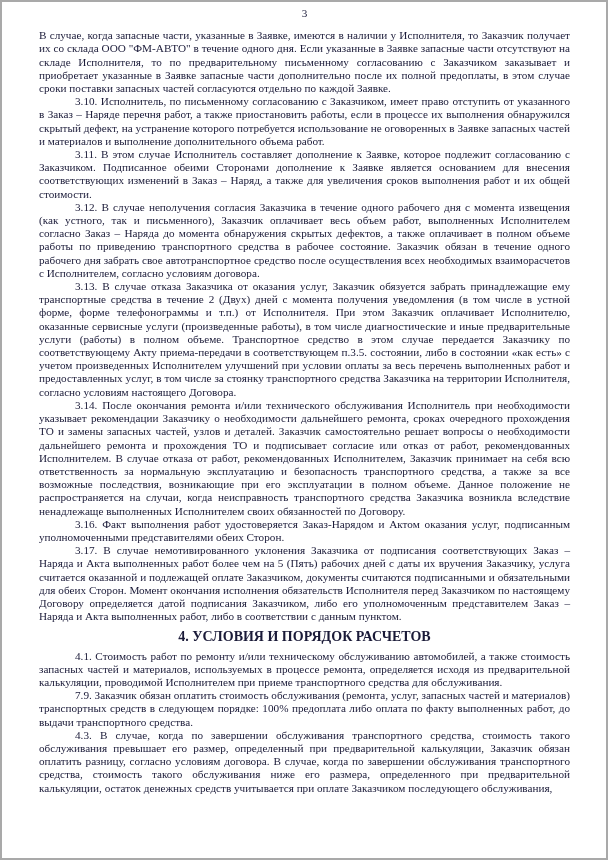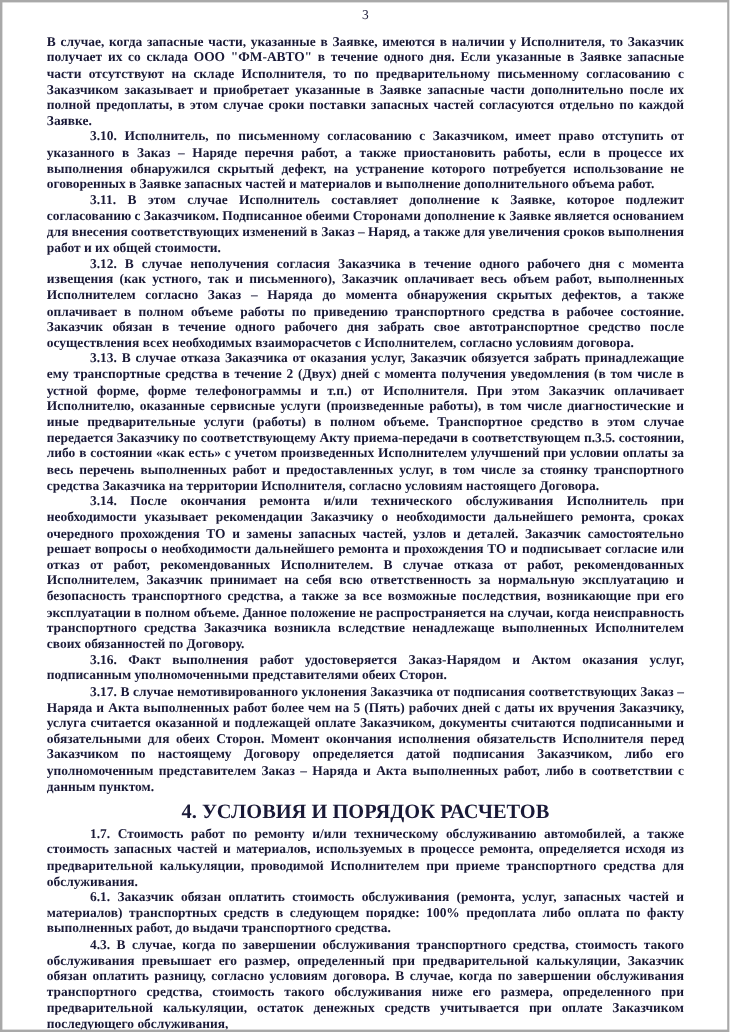--- a/index.html
+++ b/index.html
@@ -21,45 +21,44 @@
     overflow: hidden;
   }
   .page-number {
     text-align: center;
     margin-bottom: 9px;
   }
   p.para {
     margin: 0;
     text-align: justify;
     text-indent: 36px;
-    font-weight: bold;
   }
   p.para.no-indent {
     text-indent: 0;
   }
   .section-heading {
     font-weight: bold;
     text-align: center;
-    font-size: 17px;
+    font-size: 14px;
     margin: 7px 0 6px 0;
   }
 </style>
 </head>
 <body>
 
 <div class="page">
   <div class="page-number">3</div>
 
   <p class="para no-indent">В случае, когда запасные части, указанные в Заявке, имеются в наличии у Исполнителя, то Заказчик получает их со склада ООО "ФМ-АВТО" в течение одного дня. Если указанные в Заявке запасные части отсутствуют на складе Исполнителя, то по предварительному письменному согласованию с Заказчиком заказывает и приобретает указанные в Заявке запасные части дополнительно после их полной предоплаты, в этом случае сроки поставки запасных частей согласуются отдельно по каждой Заявке.</p>
   <p class="para">3.10. Исполнитель, по письменному согласованию с Заказчиком, имеет право отступить от указанного в Заказ – Наряде перечня работ, а также приостановить работы, если в процессе их выполнения обнаружился скрытый дефект, на устранение которого потребуется использование не оговоренных в Заявке запасных частей и материалов и выполнение дополнительного объема работ.</p>
   <p class="para">3.11. В этом случае Исполнитель составляет дополнение к Заявке, которое подлежит согласованию с Заказчиком. Подписанное обеими Сторонами дополнение к Заявке является основанием для внесения соответствующих изменений в Заказ – Наряд, а также для увеличения сроков выполнения работ и их общей стоимости.</p>
   <p class="para">3.12. В случае неполучения согласия Заказчика в течение одного рабочего дня с момента извещения (как устного, так и письменного), Заказчик оплачивает весь объем работ, выполненных Исполнителем согласно Заказ – Наряда до момента обнаружения скрытых дефектов, а также оплачивает в полном объеме работы по приведению транспортного средства в рабочее состояние. Заказчик обязан в течение одного рабочего дня забрать свое автотранспортное средство после осуществления всех необходимых взаиморасчетов с Исполнителем, согласно условиям договора.</p>
   <p class="para">3.13. В случае отказа Заказчика от оказания услуг, Заказчик обязуется забрать принадлежащие ему транспортные средства в течение 2 (Двух) дней с момента получения уведомления (в том числе в устной форме, форме телефонограммы и т.п.) от Исполнителя. При этом Заказчик оплачивает Исполнителю, оказанные сервисные услуги (произведенные работы), в том числе диагностические и иные предварительные услуги (работы) в полном объеме. Транспортное средство в этом случае передается Заказчику по соответствующему Акту приема-передачи в соответствующем п.3.5. состоянии, либо в состоянии «как есть» с учетом произведенных Исполнителем улучшений при условии оплаты за весь перечень выполненных работ и предоставленных услуг, в том числе за стоянку транспортного средства Заказчика на территории Исполнителя, согласно условиям настоящего Договора.</p>
   <p class="para">3.14. После окончания ремонта и/или технического обслуживания Исполнитель при необходимости указывает рекомендации Заказчику о необходимости дальнейшего ремонта, сроках очередного прохождения ТО и замены запасных частей, узлов и деталей. Заказчик самостоятельно решает вопросы о необходимости дальнейшего ремонта и прохождения ТО и подписывает согласие или отказ от работ, рекомендованных Исполнителем. В случае отказа от работ, рекомендованных Исполнителем, Заказчик принимает на себя всю ответственность за нормальную эксплуатацию и безопасность транспортного средства, а также за все возможные последствия, возникающие при его эксплуатации в полном объеме. Данное положение не распространяется на случаи, когда неисправность транспортного средства Заказчика возникла вследствие ненадлежаще выполненных Исполнителем своих обязанностей по Договору.</p>
   <p class="para">3.16. Факт выполнения работ удостоверяется Заказ-Нарядом и Актом оказания услуг, подписанным уполномоченными представителями обеих Сторон.</p>
   <p class="para">3.17. В случае немотивированного уклонения Заказчика от подписания соответствующих Заказ – Наряда и Акта выполненных работ более чем на 5 (Пять) рабочих дней с даты их вручения Заказчику, услуга считается оказанной и подлежащей оплате Заказчиком, документы считаются подписанными и обязательными для обеих Сторон. Момент окончания исполнения обязательств Исполнителя перед Заказчиком по настоящему Договору определяется датой подписания Заказчиком, либо его уполномоченным представителем Заказ – Наряда и Акта выполненных работ, либо в соответствии с данным пунктом.</p>
 
   <div class="section-heading">4. УСЛОВИЯ И ПОРЯДОК РАСЧЕТОВ</div>
 
-  <p class="para">1.7. Стоимость работ по ремонту и/или техническому обслуживанию автомобилей, а также стоимость запасных частей и материалов, используемых в процессе ремонта, определяется исходя из предварительной калькуляции, проводимой Исполнителем при приеме транспортного средства для обслуживания.</p>
-  <p class="para">6.1. Заказчик обязан оплатить стоимость обслуживания (ремонта, услуг, запасных частей и материалов) транспортных средств в следующем порядке: 100% предоплата либо оплата по факту выполненных работ, до выдачи транспортного средства.</p>
+  <p class="para">4.1. Стоимость работ по ремонту и/или техническому обслуживанию автомобилей, а также стоимость запасных частей и материалов, используемых в процессе ремонта, определяется исходя из предварительной калькуляции, проводимой Исполнителем при приеме транспортного средства для обслуживания.</p>
+  <p class="para">7.9. Заказчик обязан оплатить стоимость обслуживания (ремонта, услуг, запасных частей и материалов) транспортных средств в следующем порядке: 100% предоплата либо оплата по факту выполненных работ, до выдачи транспортного средства.</p>
   <p class="para">4.3. В случае, когда по завершении обслуживания транспортного средства, стоимость такого обслуживания превышает его размер, определенный при предварительной калькуляции, Заказчик обязан оплатить разницу, согласно условиям договора. В случае, когда по завершении обслуживания транспортного средства, стоимость такого обслуживания ниже его размера, определенного при предварительной калькуляции, остаток денежных средств учитывается при оплате Заказчиком последующего обслуживания,</p>
 </div>
 
 </body></html>

